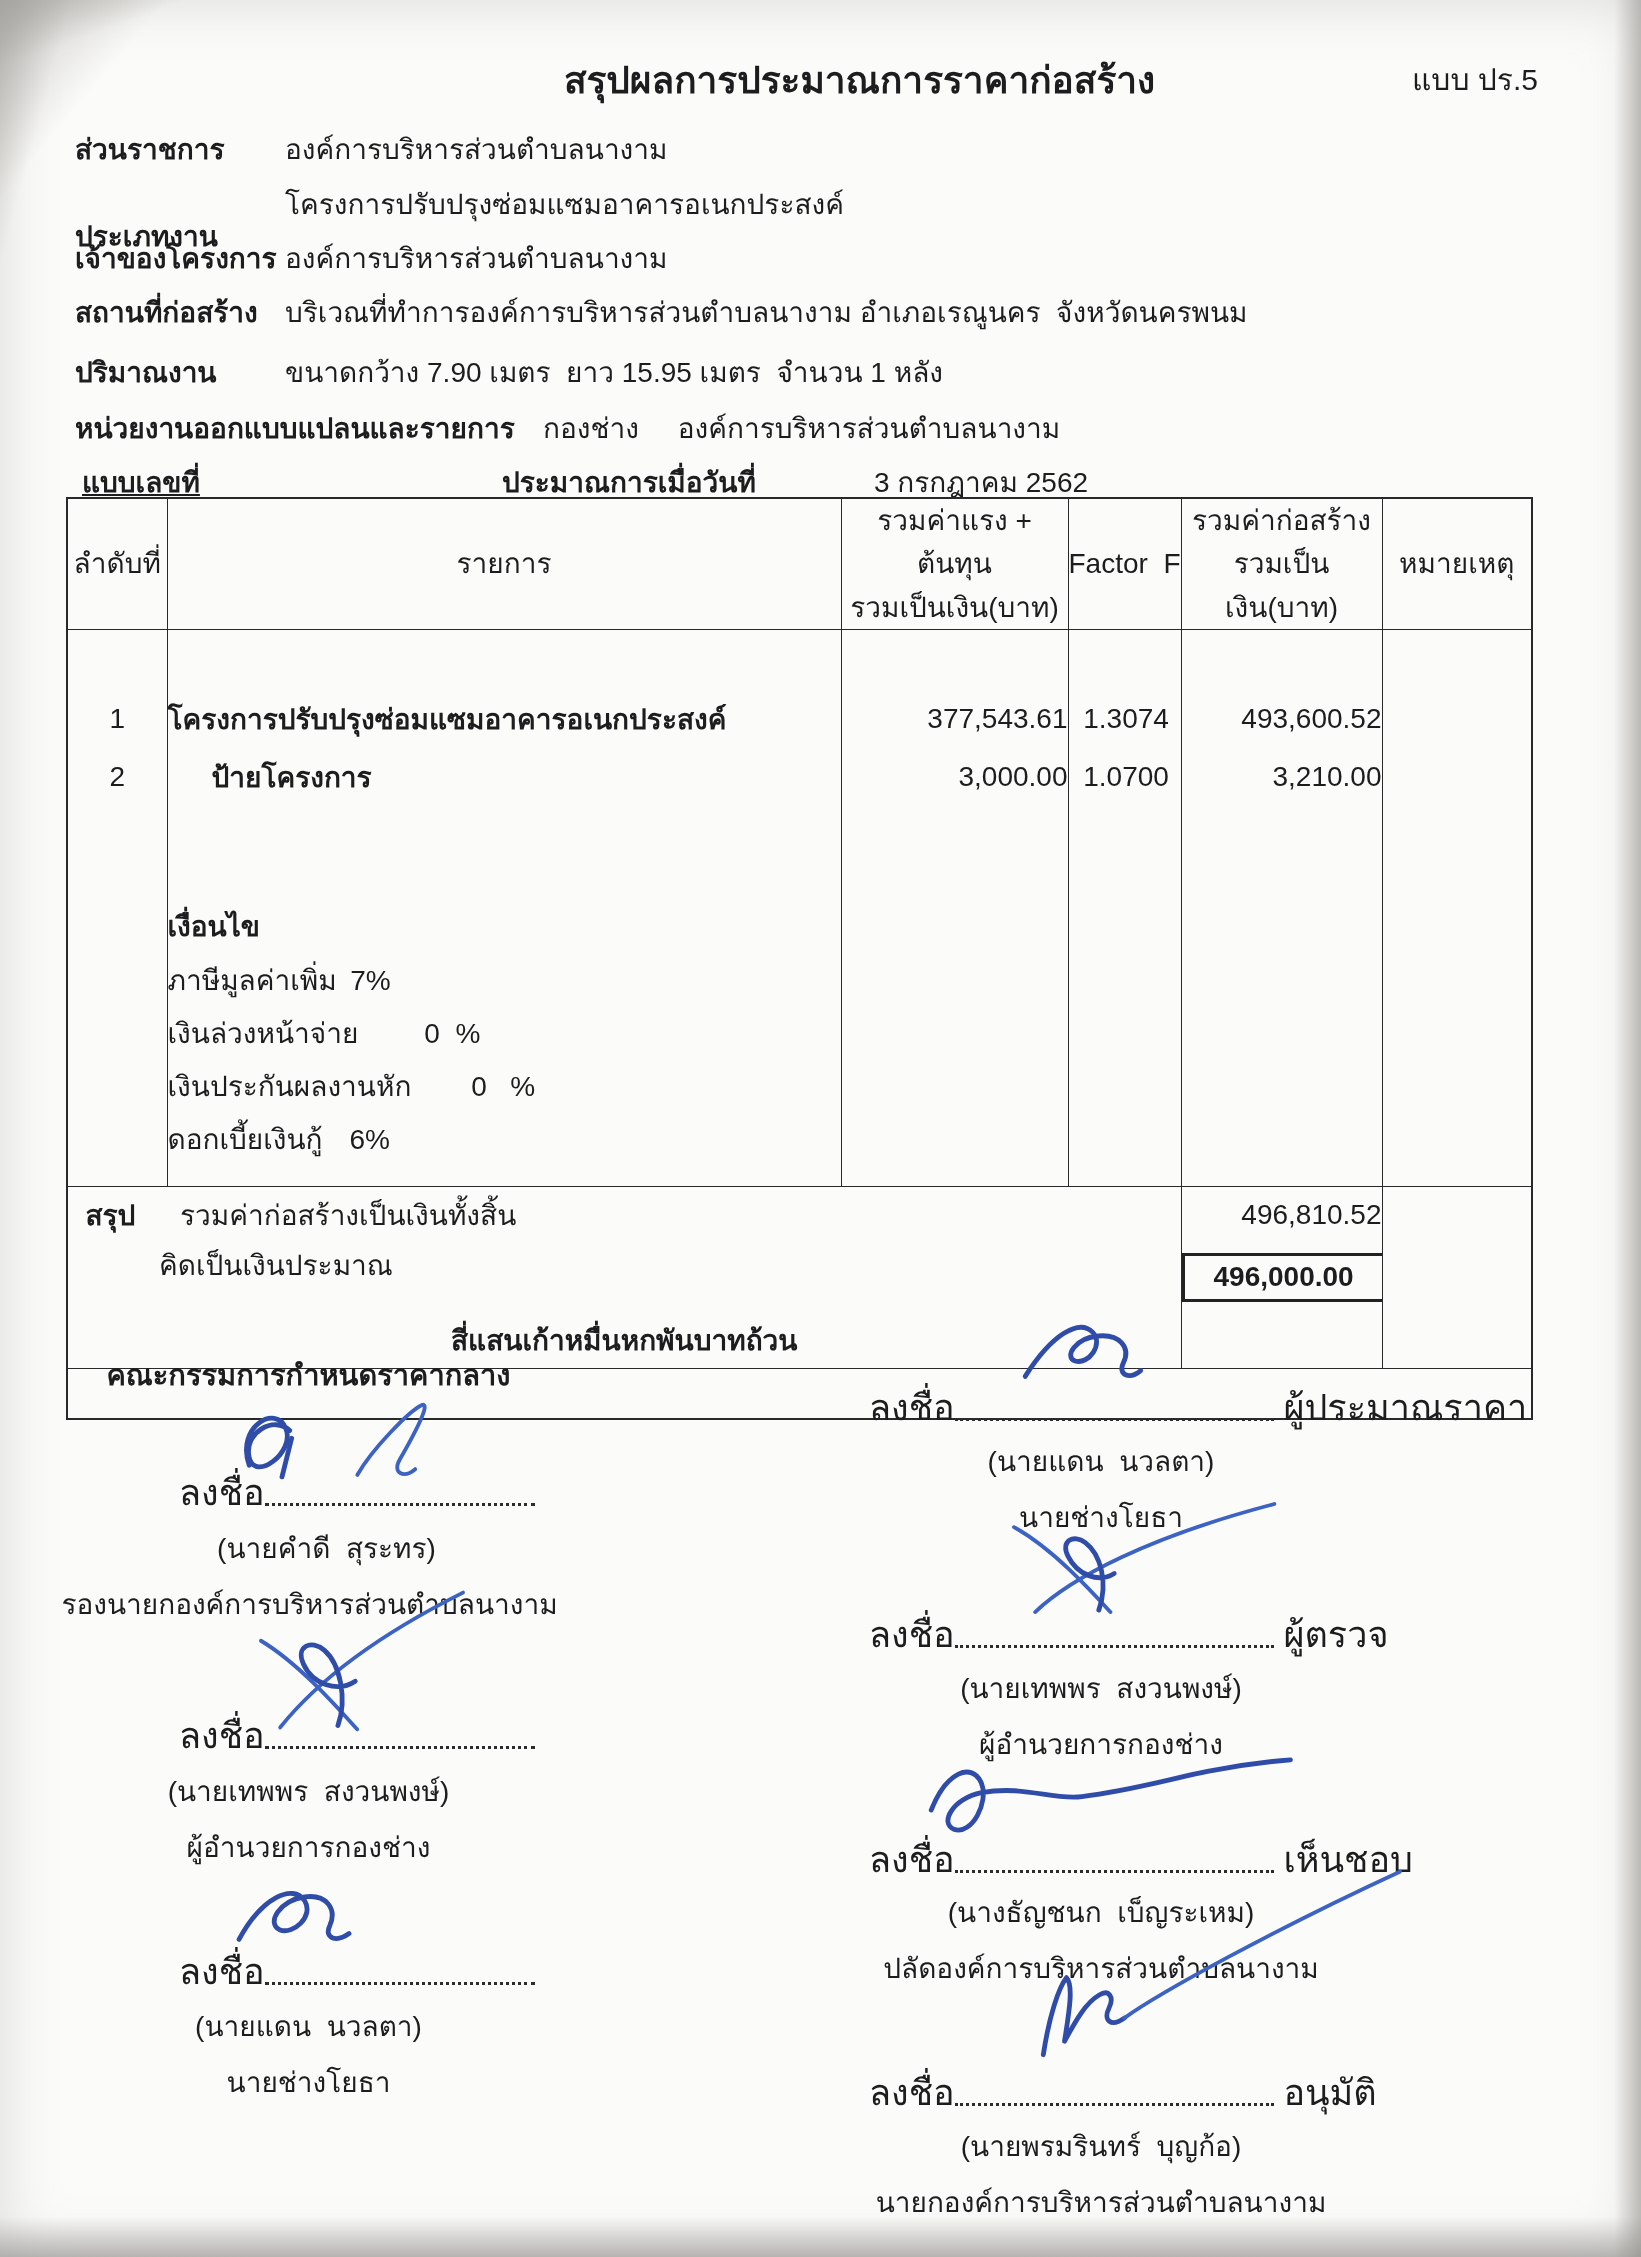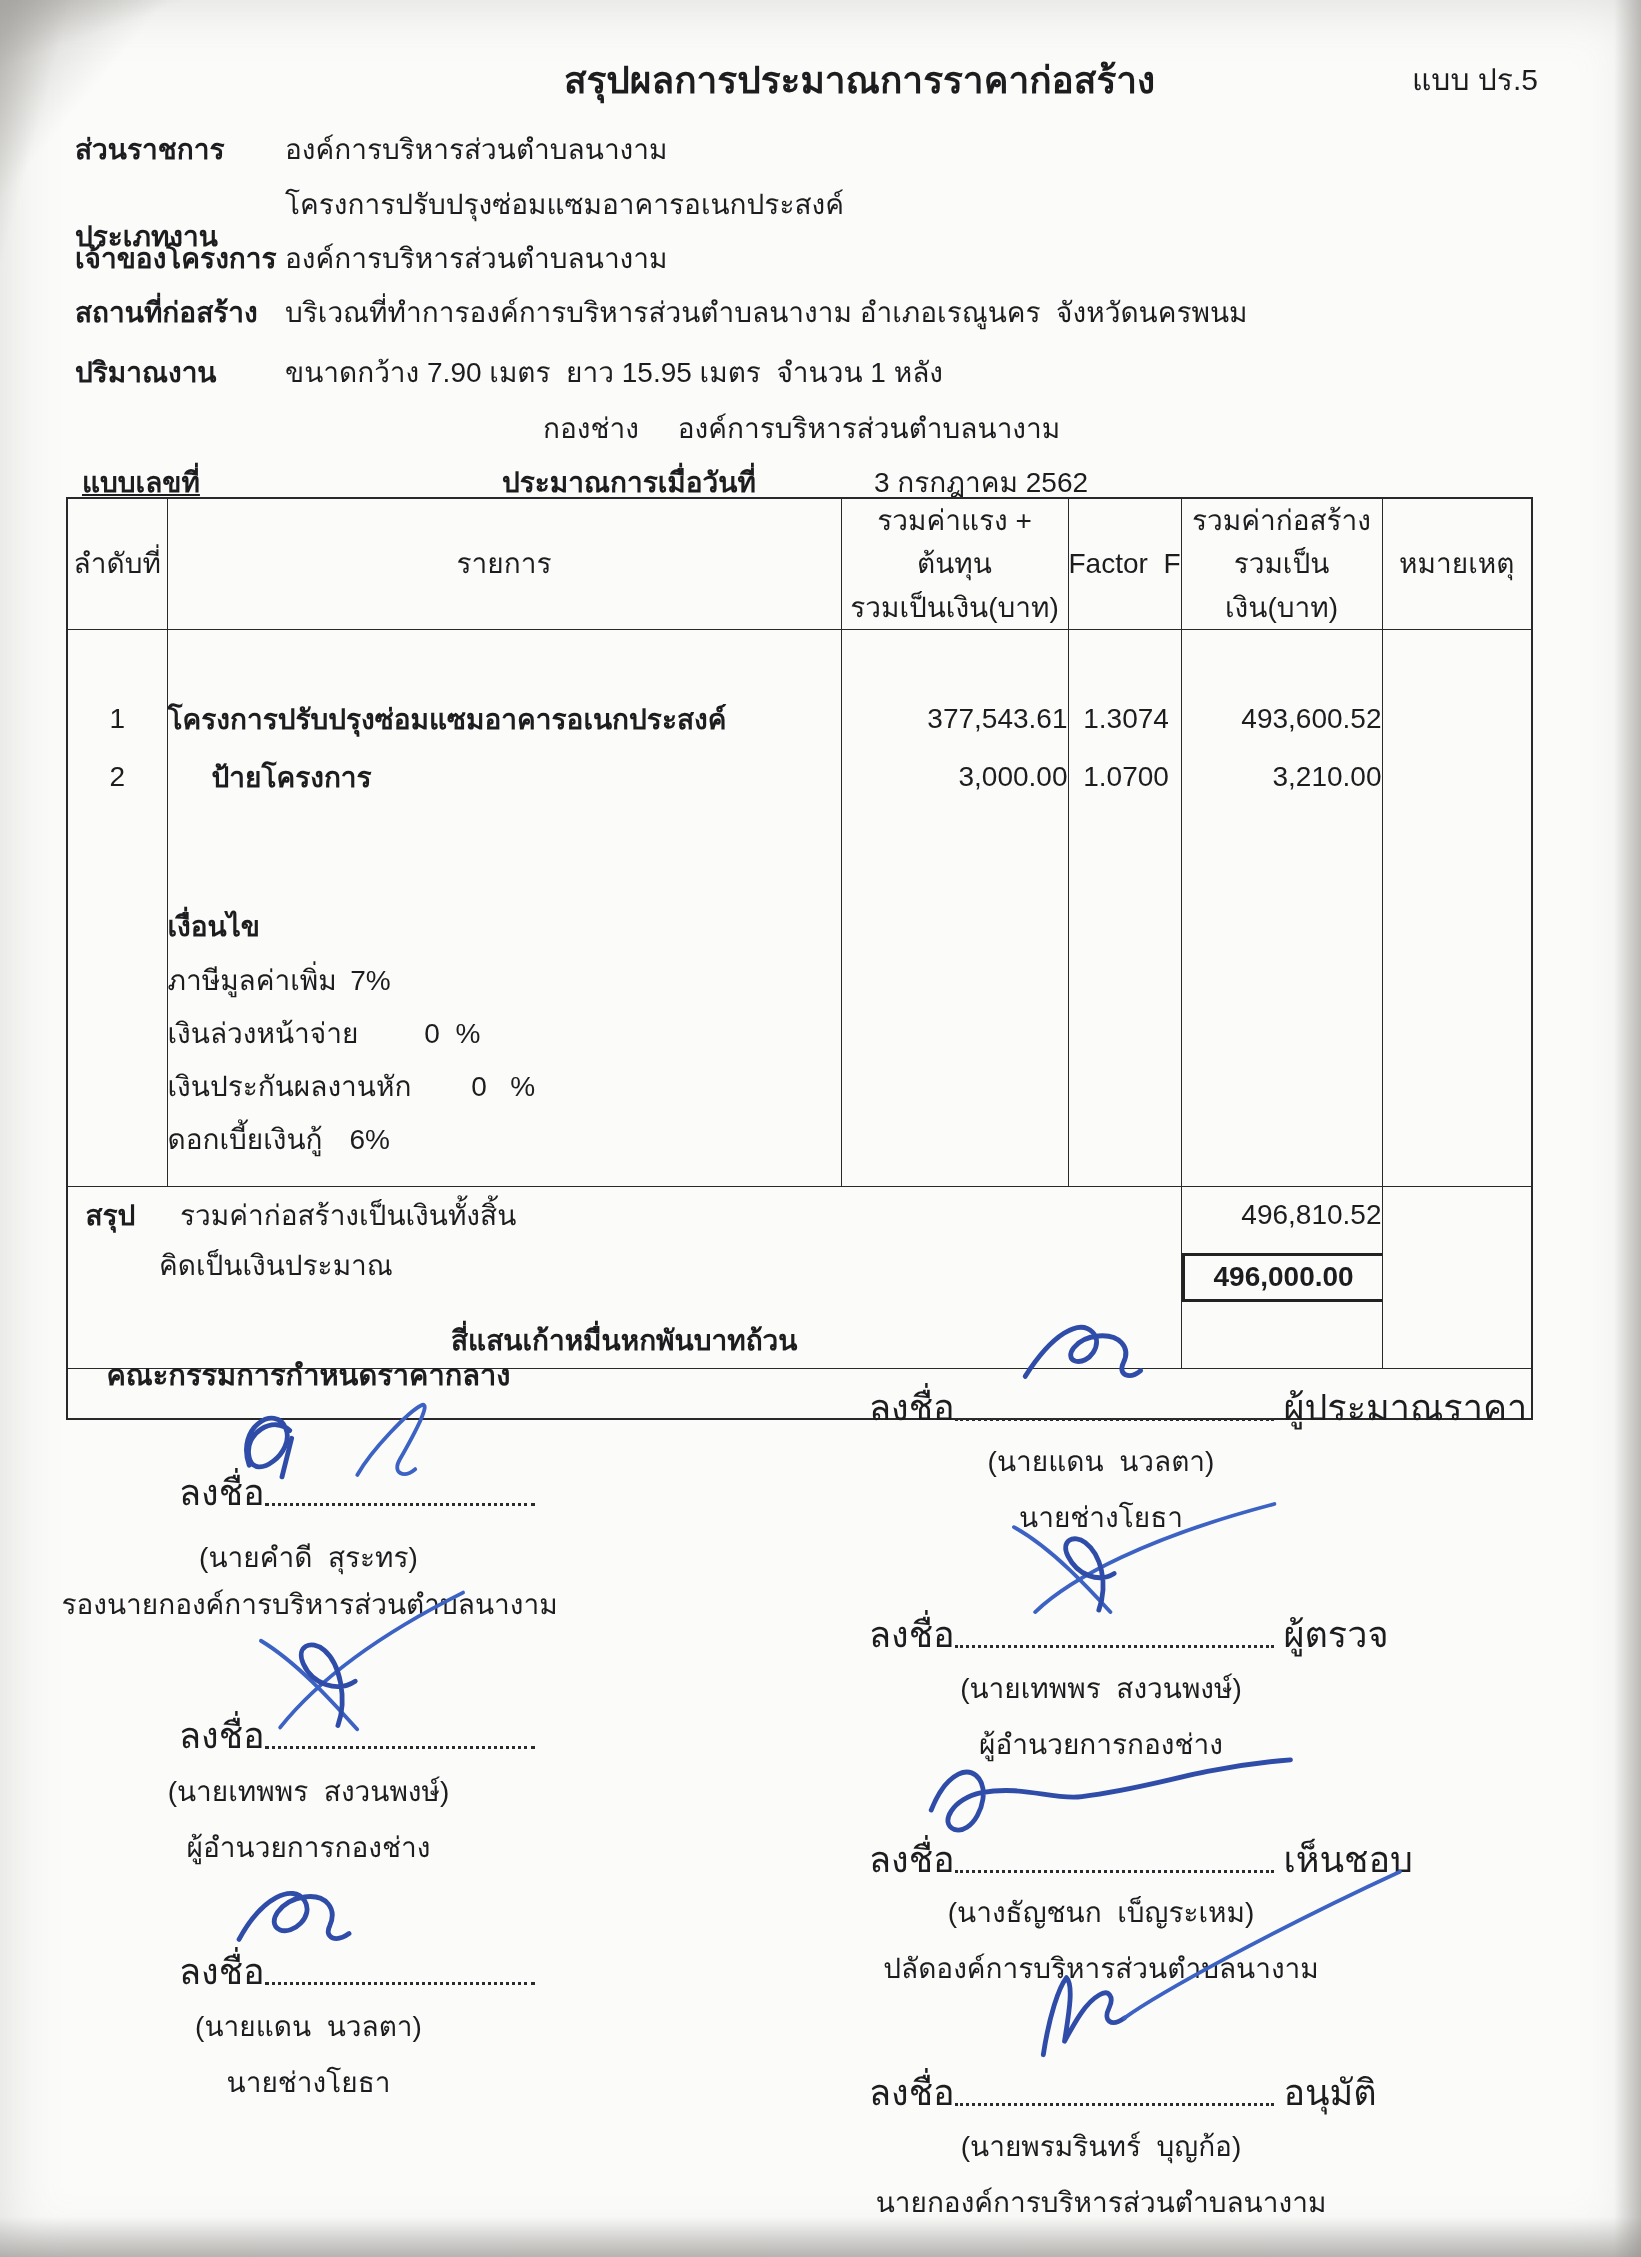--- a/index.html
+++ b/index.html
@@ -73,20 +73,21 @@
 
   <div class="abs lbl" style="left:75px;top:236px;" data-bind="fields.2.label">เจ้าของโครงการ</div>
   <div class="abs val" style="left:285px;top:236px;" data-bind="fields.2.value">องค์การบริหารส่วนตำบลนางาม</div>
 
   <div class="abs lbl" style="left:75px;top:290px;" data-bind="fields.3.label">สถานที่ก่อสร้าง</div>
   <div class="abs val" style="left:285px;top:290px;" data-bind="fields.3.value">บริเวณที่ทำการองค์การบริหารส่วนตำบลนางาม อำเภอเรณูนคร  จังหวัดนครพนม</div>
 
   <div class="abs lbl" style="left:75px;top:350px;" data-bind="fields.4.label">ปริมาณงาน</div>
   <div class="abs val" style="left:285px;top:350px;" data-bind="fields.4.value">ขนาดกว้าง 7.90 เมตร  ยาว 15.95 เมตร  จำนวน 1 หลัง</div>
 
+  <div class="abs lbl" style="left:75px;top:406px;" data-bind="fields.5.label">หน่วยงานออกแบบแปลนและรายการ</div>
   <div class="abs val" style="left:543px;top:406px;" data-bind="fields.5.value">กองช่าง     องค์การบริหารส่วนตำบลนางาม</div>
 
   <div class="abs lbl" style="left:82px;top:460px;text-decoration:underline;" data-bind="fields.6.label">แบบเลขที่</div>
   <div class="abs lbl" style="left:502px;top:460px;" data-bind="estimate.date_label">ประมาณการเมื่อวันที่</div>
   <div class="abs val" style="left:874px;top:460px;" data-bind="estimate.date">3 กรกฎาคม 2562</div>
 
   <div class="abs" style="left:66px;top:497px;">
     <table class="est">
       <colgroup>
         <col style="width:100px">
@@ -229,21 +230,21 @@
     </table>
   </div>
 
   <div class="abs" style="left:77px;top:1352px;width:463px;">
     <div style="text-align:center;font-size:29px;font-weight:700;" data-bind="signatures.left.header">คณะกรรมการกำหนดราคากลาง</div>
   </div>
 
   <div class="abs sigline" style="left:179px;top:1464px;">
     <span data-bind="signatures.sign_label">ลงชื่อ</span><span class="dots w280"></span>
   </div>
-  <div class="abs name" style="left:77px;top:1526px;width:463px;margin-top:9px;" data-bind="signatures.left.blocks.0.name">(นายคำดี  สุระทร)</div>
+  <div class="abs name" style="left:95px;top:1526px;width:463px;" data-bind="signatures.left.blocks.0.name">(นายคำดี  สุระทร)</div>
   <div class="abs role" style="left:39px;top:1582px;width:541px;" data-bind="signatures.left.blocks.0.role">รองนายกองค์การบริหารส่วนตำบลนางาม</div>
 
   <div class="abs sigline" style="left:179px;top:1707px;">
     <span data-bind="signatures.sign_label">ลงชื่อ</span><span class="dots w280"></span>
   </div>
   <div class="abs name" style="left:77px;top:1769px;width:463px;" data-bind="signatures.left.blocks.1.name">(นายเทพพร  สงวนพงษ์)</div>
   <div class="abs role" style="left:77px;top:1825px;width:463px;" data-bind="signatures.left.blocks.1.role">ผู้อำนวยการกองช่าง</div>
 
   <div class="abs sigline" style="left:179px;top:1943px;">
     <span data-bind="signatures.sign_label">ลงชื่อ</span><span class="dots w280"></span>

